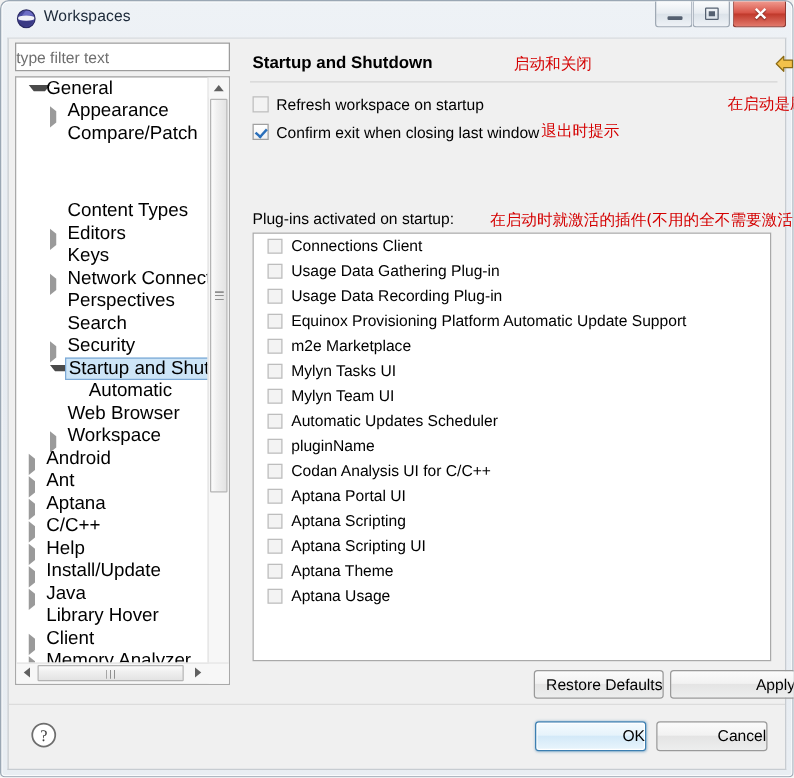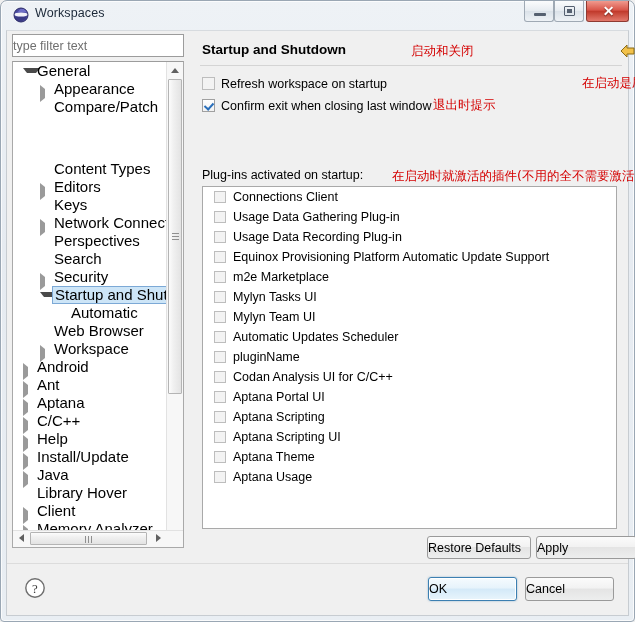--- a/index.html
+++ b/index.html
@@ -408,21 +408,21 @@
   
   .btn {
     position: absolute;
     box-sizing: border-box;
     border: 1px solid #9a9a9a;
     border-radius: 3px;
     background: linear-gradient(180deg,#fbfbfb 0%,#f2f2f2 46%,#e4e4e4 50%,#edeeee 100%);
     font-family: "Liberation Sans", sans-serif;
     font-size: 12.5px;
     color: #000000;
-    text-align: left;
+    text-align: right;
     cursor: default;
     padding: 0;
     white-space: nowrap;
   }
   .btn-restore { left: 231px; top: 502px; width: 104px; height: 23px; }
   .btn-apply   { left: 340px; top: 502px; width: 101px; height: 23px; }
 
   .footer-sep {
     position: absolute;
     left: 7px; top: 563px;

